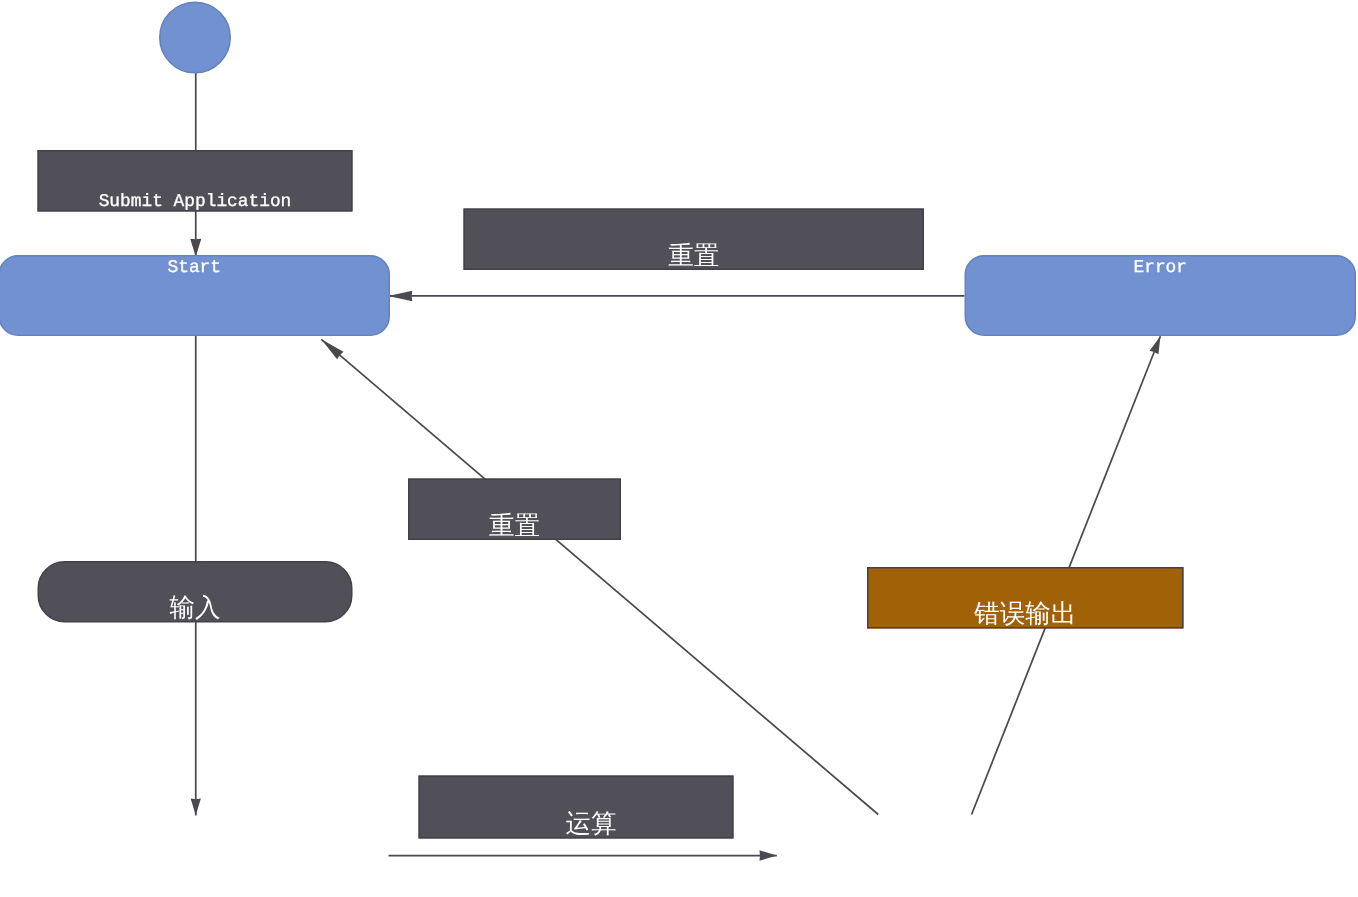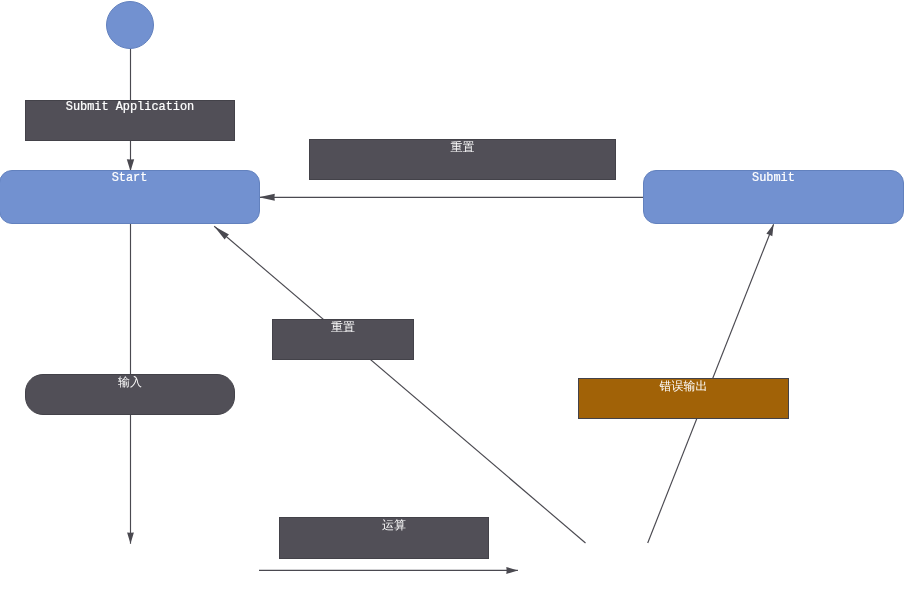--- a/index.html
+++ b/index.html
@@ -16,23 +16,23 @@
       display:flex;align-items:flex-start;justify-content:center;}
 .node>.node-label{display:block;transform:translateY(2.4px);-webkit-text-stroke:0.22px #ffffff;}
 
 
 .start-dot{position:absolute;background:#7291d0;border:1px solid #6281be;border-radius:50%;
       box-sizing:border-box;}
 
 
 .edge-label{position:absolute;background:#514f57;border:1px solid #434249;box-sizing:border-box;
       color:#ffffff;white-space:pre;line-height:1;
-      display:flex;align-items:flex-start;justify-content:center;}
+      display:flex;align-items:flex-end;justify-content:center;}
 .edge-label.latin{font-size:11.9px;}
-.edge-label.cjk{font-size:12px;}
+.edge-label.cjk{font-size:17px;}
 .edge-label.latin>.edge-label-text{display:block;transform:translateY(1.3px);
       -webkit-text-stroke:0.22px #ffffff;}
 .edge-label.cjk>.edge-label-text{display:block;transform:translateY(1.9px);}
 </style>
 </head>
 <body>
 
 <div id="diagram">
 
   <svg id="edge-layer" width="905" height="598" viewBox="0 0 905 598">
@@ -62,21 +62,21 @@
     </g>
   </svg>
 
   <div class="start-dot" style="left: 106px; top: 1px; width: 48px; height: 48px; background: rgb(114, 145, 208); border-color: rgb(98, 129, 190); color: rgb(255, 255, 255);"></div>
 
   <div class="node" style="left: -1px; top: 170px; width: 261px; height: 54.3px; background: rgb(114, 145, 208); border-color: rgb(98, 129, 190); color: rgb(255, 255, 255);">
     <span class="node-label">Start</span>
   </div>
 
   <div class="node" style="left: 643px; top: 170px; width: 261px; height: 54.3px; background: rgb(114, 145, 208); border-color: rgb(98, 129, 190); color: rgb(255, 255, 255);">
-    <span class="node-label">Submit</span>
+    <span class="node-label">Error</span>
   </div>
 
 
 
   <div class="edge-label latin" style="left: 25px; top: 100px; width: 210px; height: 40.6px; background: rgb(81, 79, 87); border-color: rgb(67, 66, 73); color: rgb(255, 255, 255);">
     <span class="edge-label-text">Submit Application</span>
   </div>
 
   <div class="edge-label cjk" style="left: 309px; top: 139px; width: 307px; height: 40.6px; background: rgb(81, 79, 87); border-color: rgb(67, 66, 73); color: rgb(255, 255, 255);">
     <span class="edge-label-text">重置</span>

